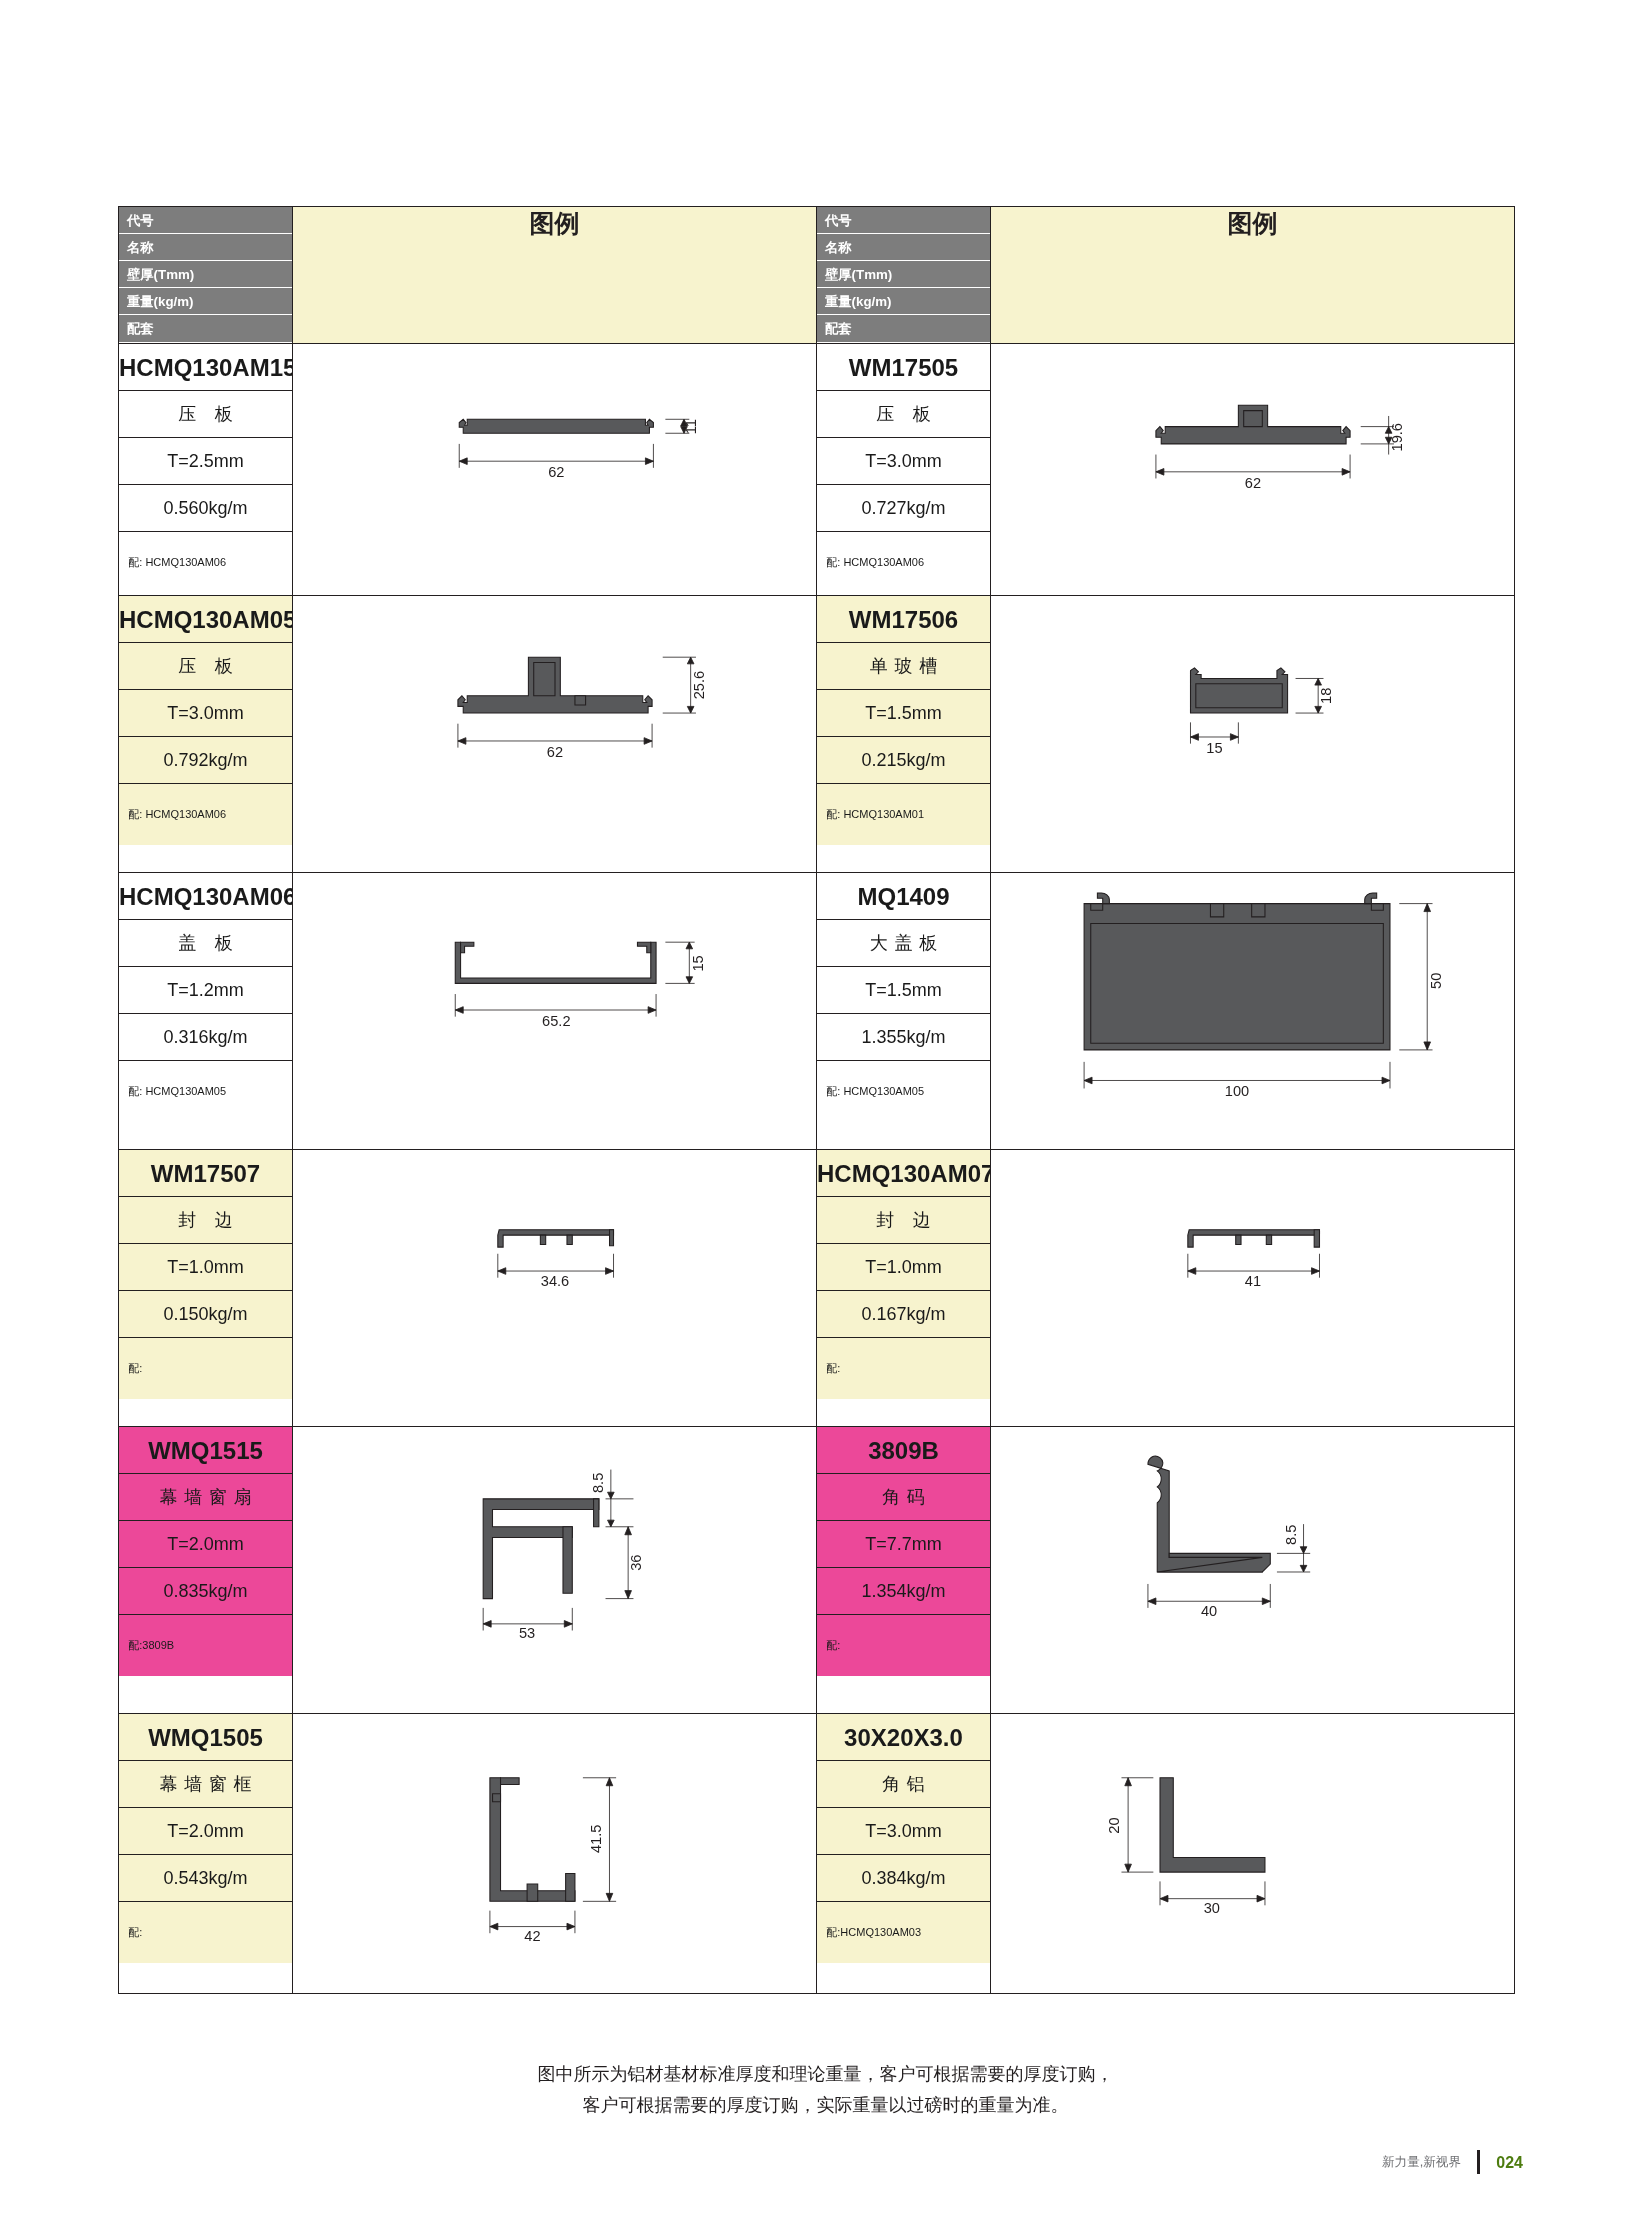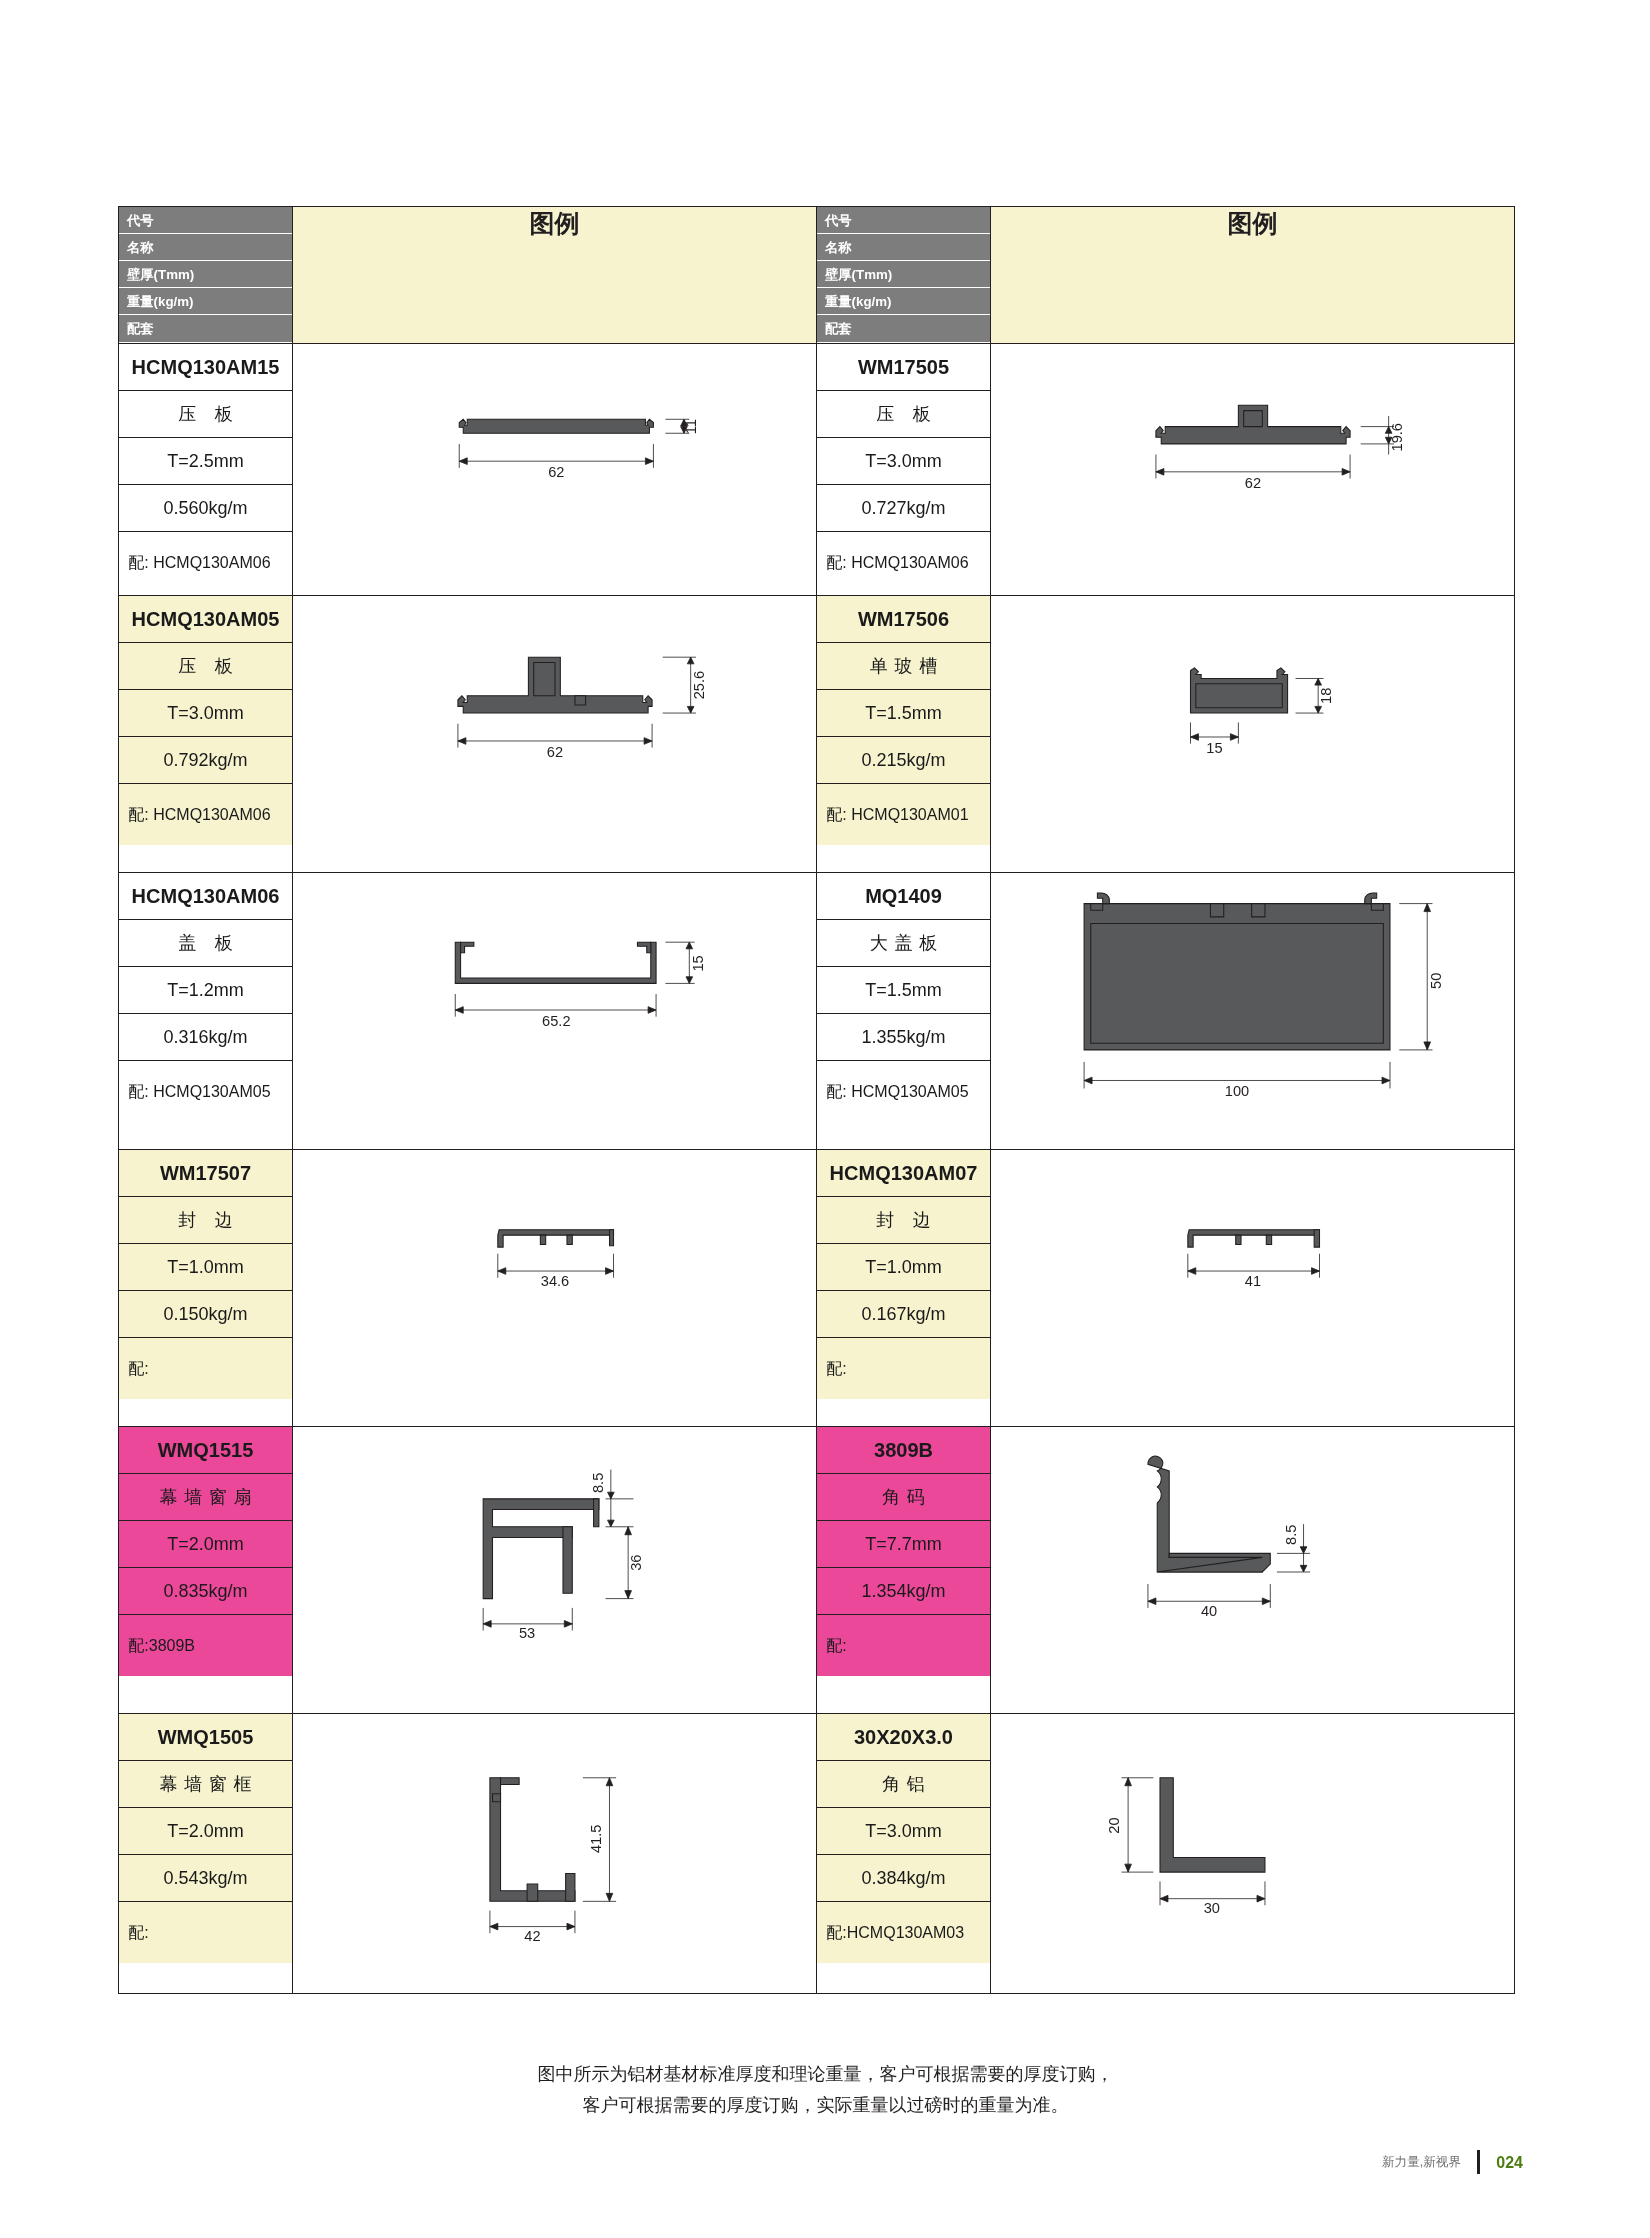--- a/index.html
+++ b/index.html
@@ -75,30 +75,30 @@
     line-height: 47px;
     text-align: center;
     font-size: 18px;
     border-bottom: 1.3px solid #231f20;
     box-sizing: border-box;
     white-space: nowrap;
     overflow: hidden;
   }
   .spec .line.code {
     font-weight: bold;
-    font-size: 20px;
+    font-size: 24px;
   }
   .spec .line.name {
     letter-spacing: 6.7px;
     text-indent: 6.7px;
   }
   .spec .line.match {
     text-align: left;
     padding-left: 9.3px;
-    font-size: 16px;
+    font-size: 11px;
     border-bottom: none;
     height: 61px;
     line-height: 61px;
   }
   
   .tint-cream .line { background: #f7f3ce; }
   .tint-grey  .line { background: #ec4899; }
   .tint-white .line { background: #ffffff; }
 
   .fig-cell {

